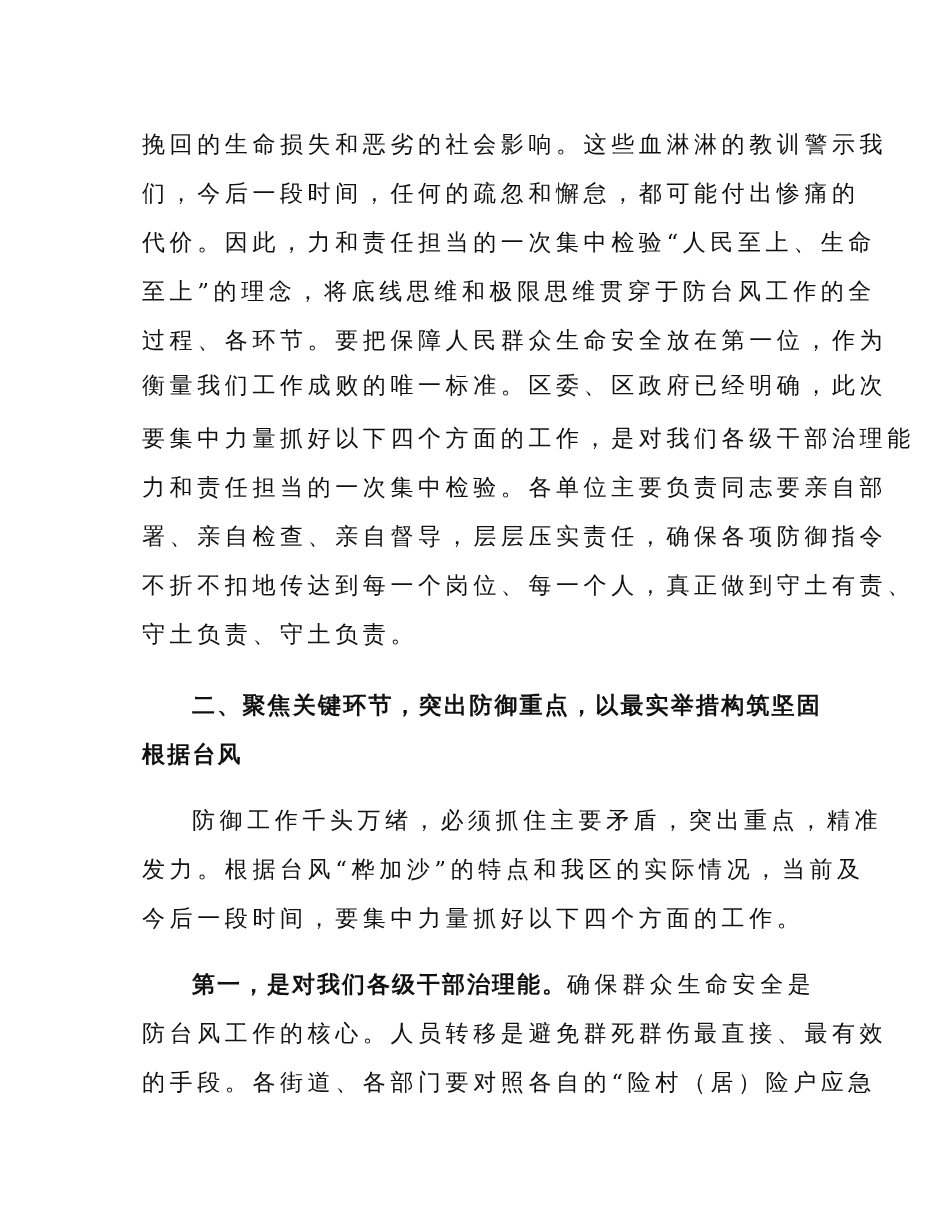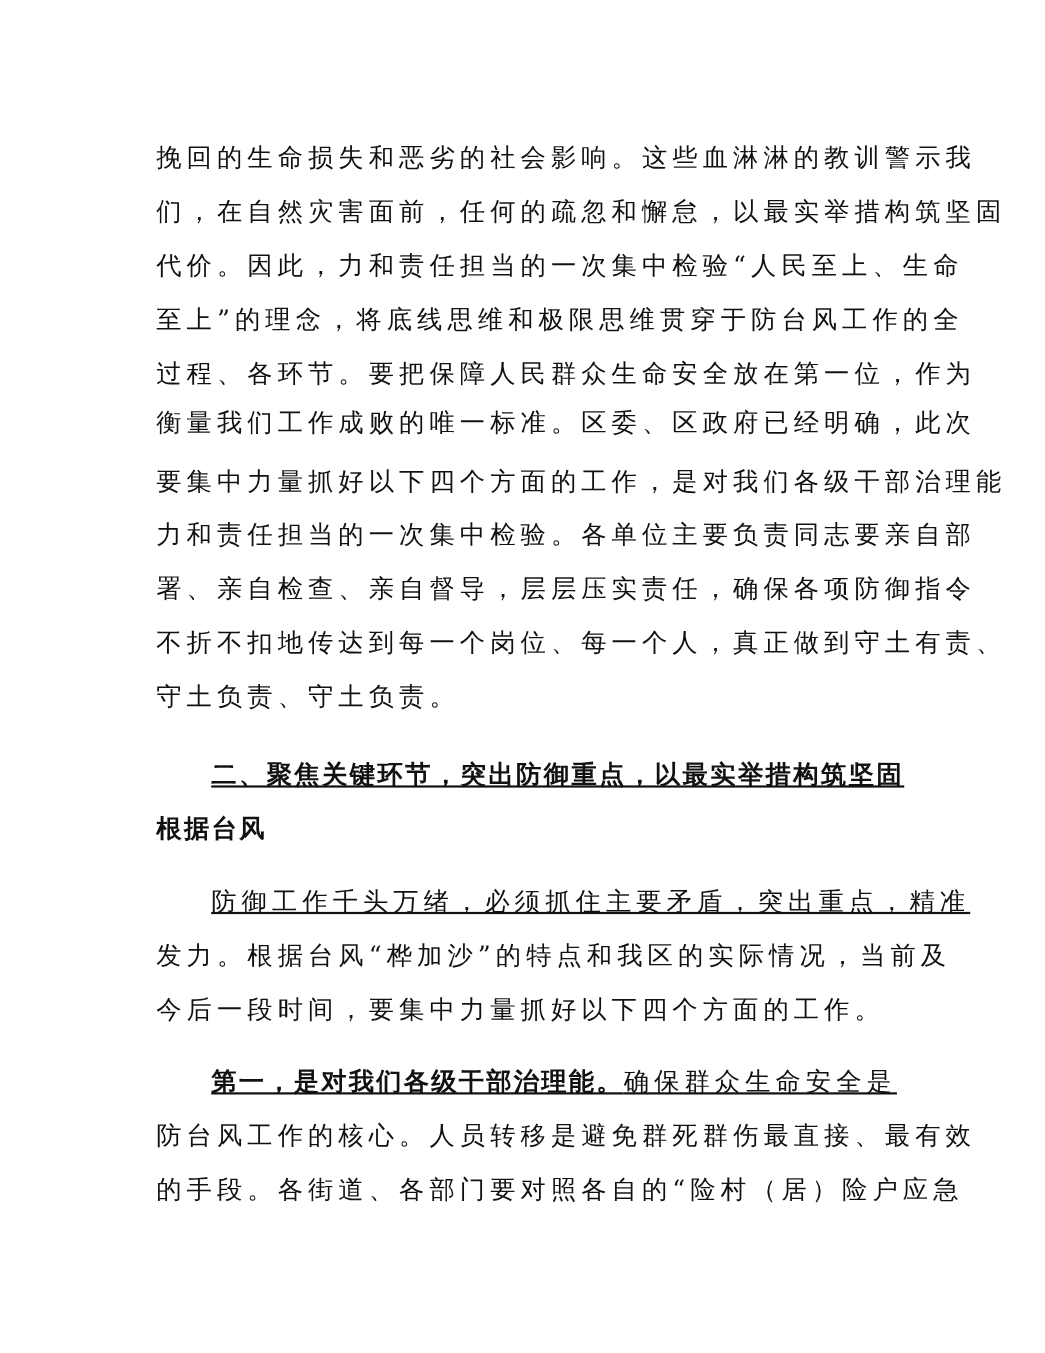--- a/index.html
+++ b/index.html
@@ -23,40 +23,40 @@
     }
     .line {
       position: absolute;
       left: 0;
       height: 30px;
       line-height: 30px;
       font-size: 23px;
       white-space: nowrap;
       letter-spacing: 4.6px;
     }
-    .line.indent { left: 50px; text-decoration: underline; }
+    .line.indent { left: 50px; }
     .bold {
       font-family: "DejaVu Sans", "Liberation Sans", sans-serif;
       font-weight: bold;
       letter-spacing: 2px;
     }
     .heading {
       font-family: "DejaVu Sans", "Liberation Sans", sans-serif;
       font-weight: bold;
       letter-spacing: 2.2px;
     }
   </style>
 </head>
 <body>
 
 <div class="page">
 
   <div>
     <div class="line" style="top:129px">挽回的生命损失和恶劣的社会影响。这些血淋淋的教训警示我</div>
-    <div class="line" style="top:178px">们，在自然灾害面前，任何的疏忽和懈怠，以最实举措构筑坚固</div>
+    <div class="line" style="top:178px">们，今后一段时间，任何的疏忽和懈怠，都可能付出惨痛的</div>
     <div class="line" style="top:227px">代价。因此，力和责任担当的一次集中检验“人民至上、生命</div>
     <div class="line" style="top:276px">至上”的理念，将底线思维和极限思维贯穿于防台风工作的全</div>
     <div class="line" style="top:325px">过程、各环节。要把保障人民群众生命安全放在第一位，作为</div>
     <div class="line" style="top:370px">衡量我们工作成败的唯一标准。区委、区政府已经明确，此次</div>
     <div class="line" style="top:423px">要集中力量抓好以下四个方面的工作，是对我们各级干部治理能</div>
     <div class="line" style="top:472px">力和责任担当的一次集中检验。各单位主要负责同志要亲自部</div>
     <div class="line" style="top:521px">署、亲自检查、亲自督导，层层压实责任，确保各项防御指令</div>
     <div class="line" style="top:570px">不折不扣地传达到每一个岗位、每一个人，真正做到守土有责、</div>
     <div class="line" style="top:619px">守土负责、守土负责。</div>
   </div>

